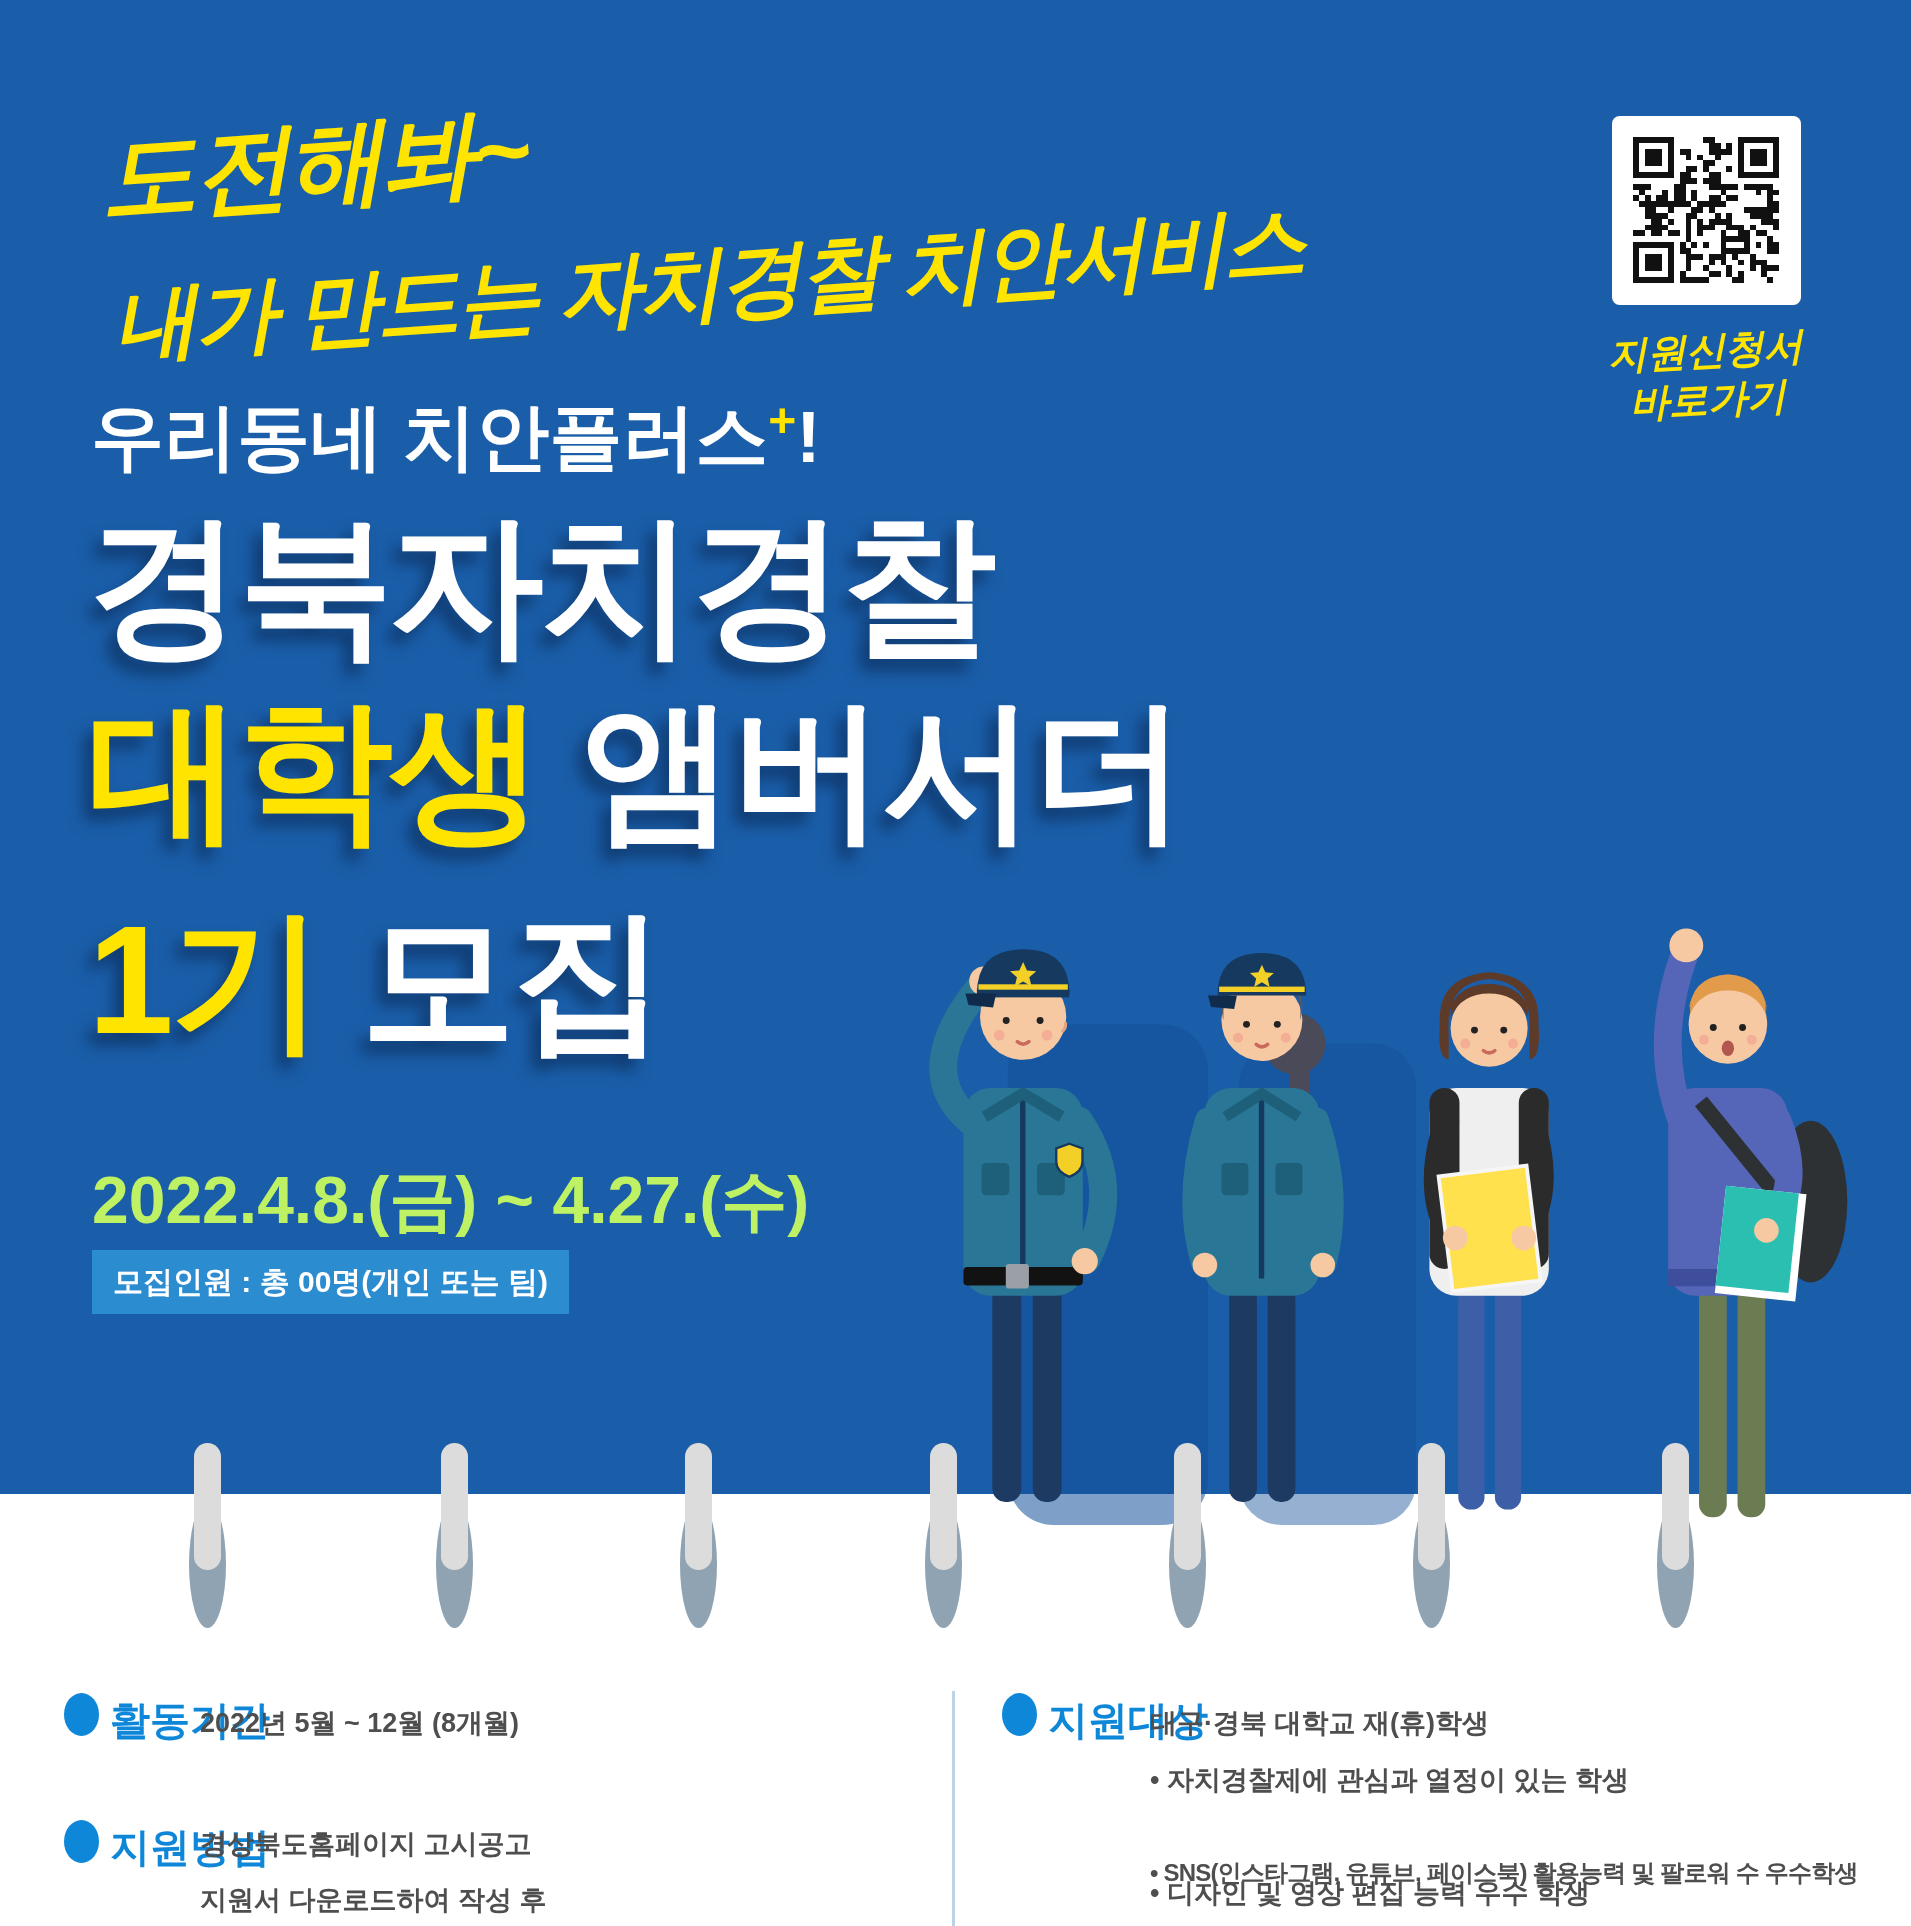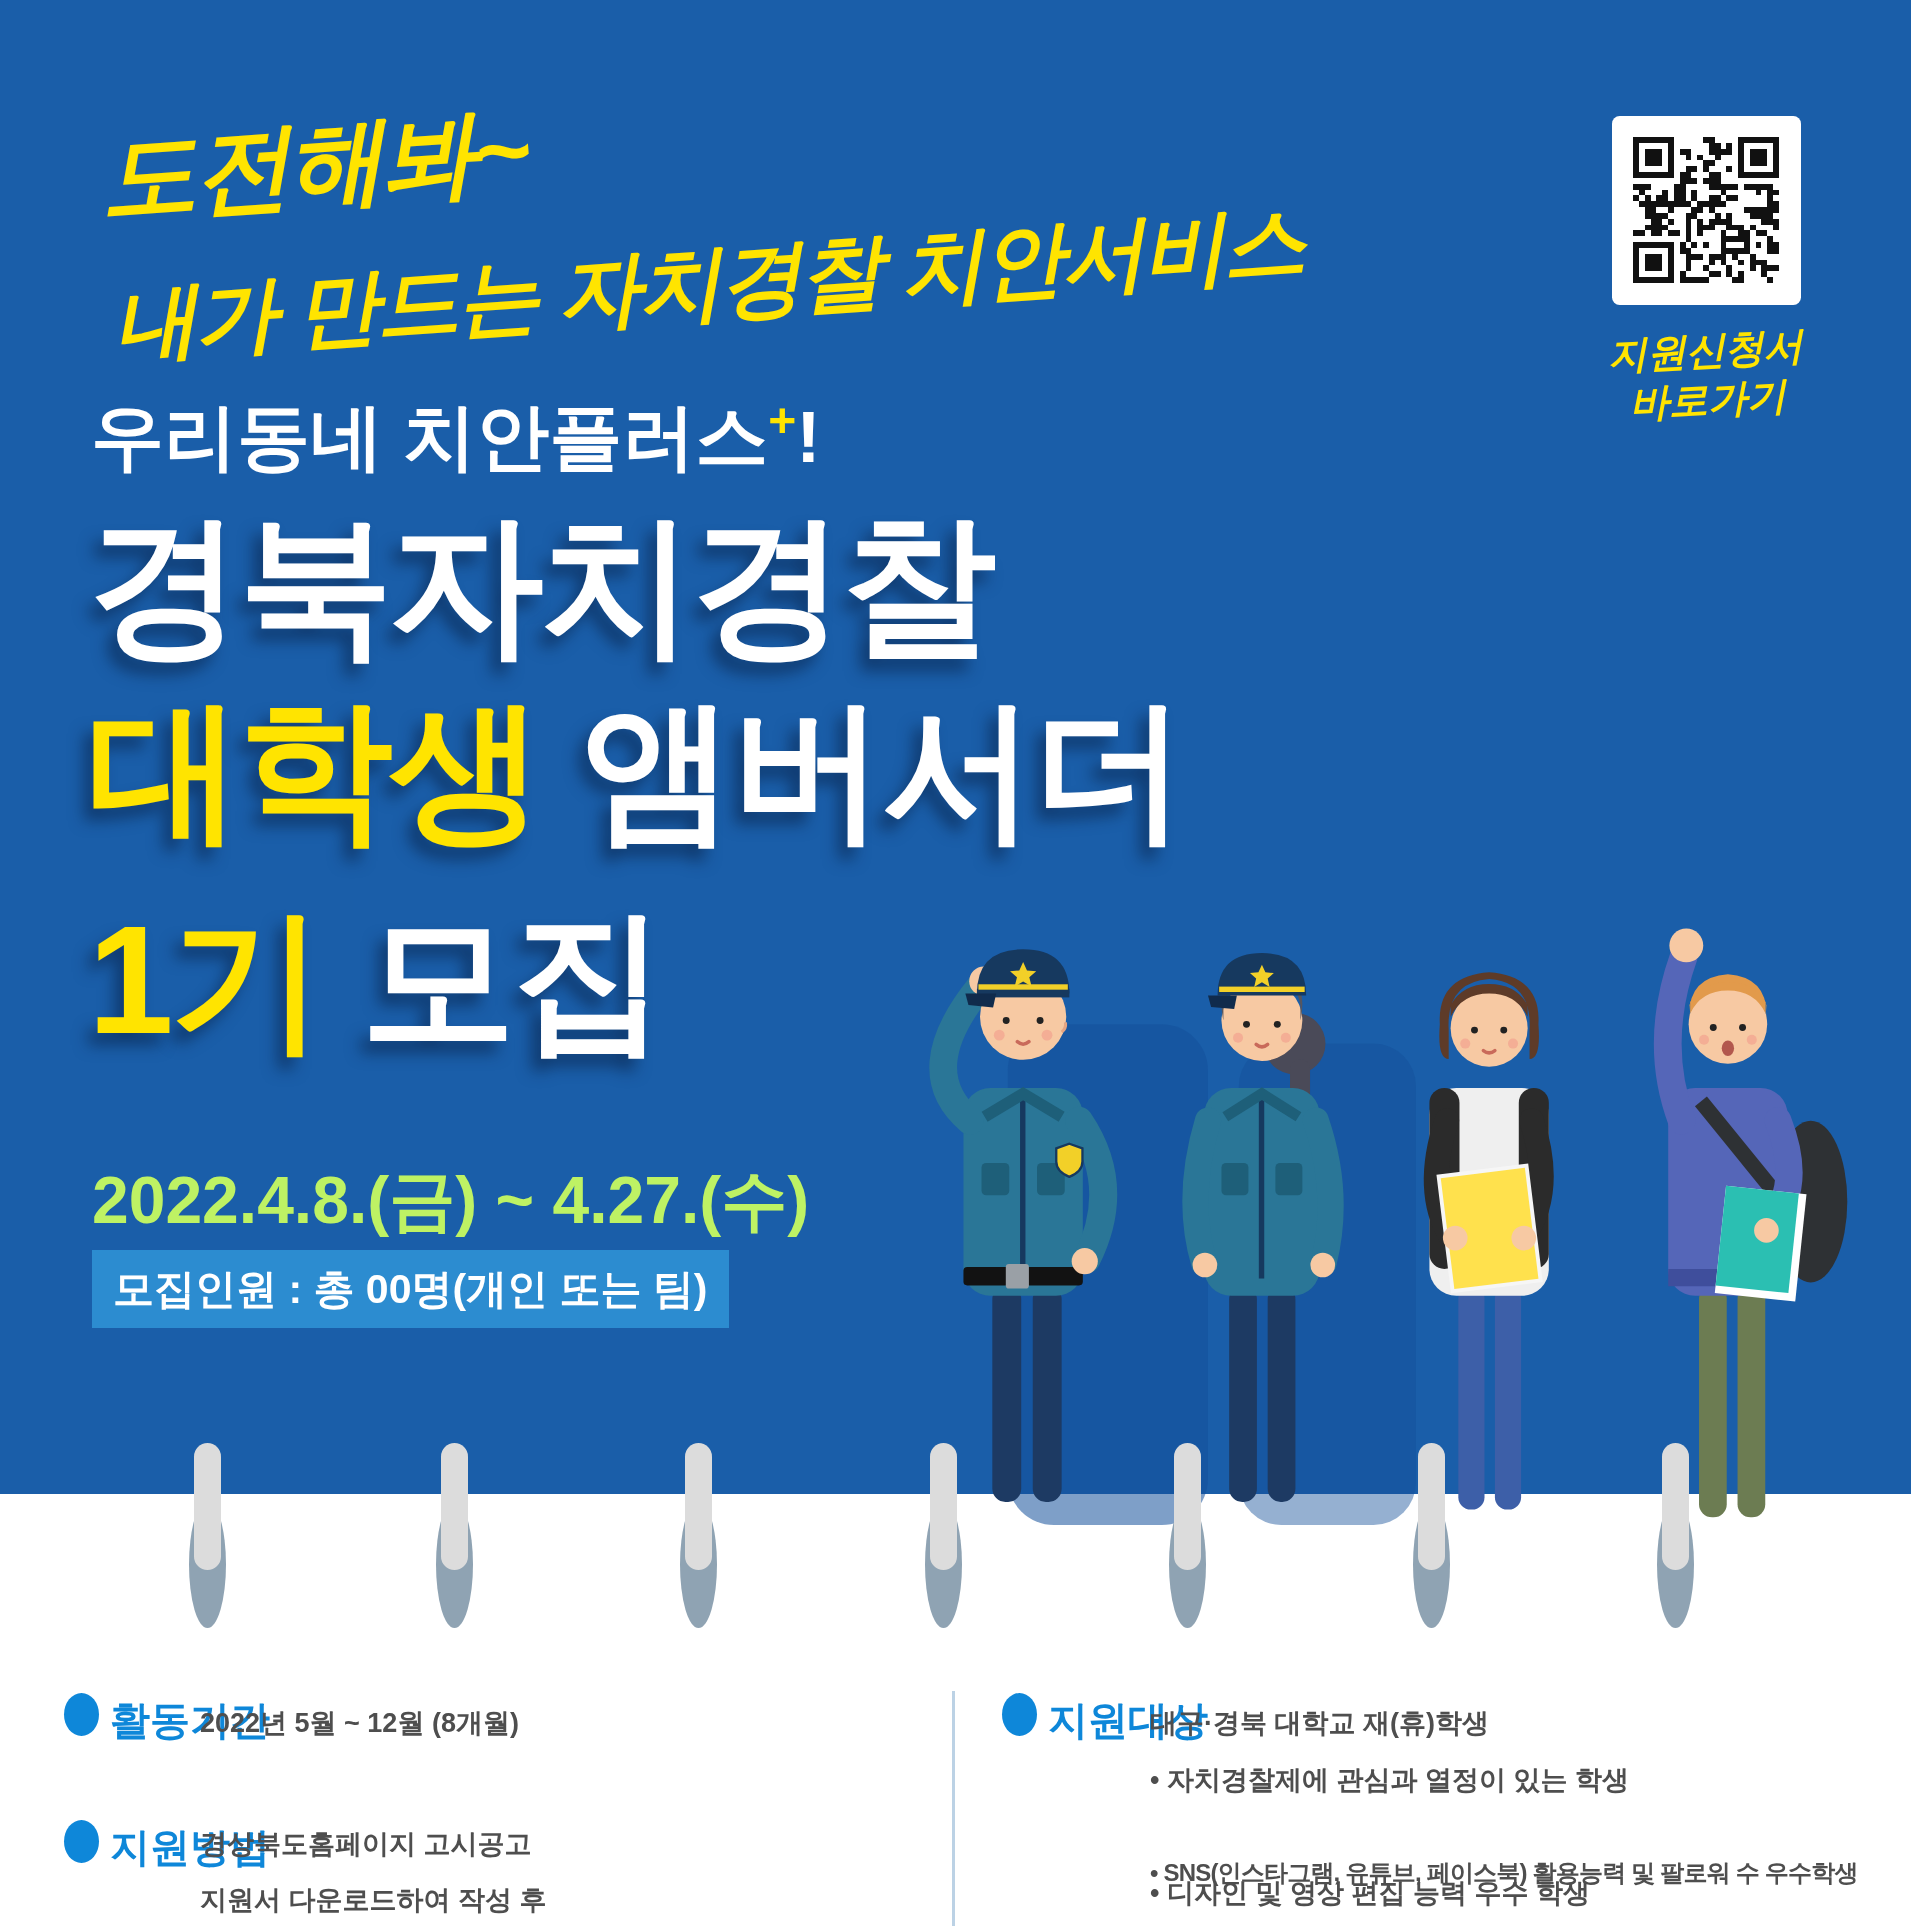--- a/index.html
+++ b/index.html
@@ -15,21 +15,21 @@
   .hw2{left:110px;top:270px;font-size:83px;}
   .subtitle{position:absolute;left:91px;top:389px;font-size:73px;font-weight:800;color:#ffffff;white-space:nowrap;}
   .subtitle .plus{color:#FFE400;font-size:48px;vertical-align:super;font-weight:900;}
   .title{position:absolute;left:88px;font-size:154px;font-weight:900;color:#ffffff;
          line-height:1;letter-spacing:-3.1px;white-space:nowrap;
          text-shadow:-9.2px 11.6px 14.6px rgba(8,30,64,0.55);}
   .t1{top:508px;} .t2{top:693px;} .t3{top:903px;}
   .ylw{color:#FFE400;}
   .date-range{position:absolute;left:92px;top:1156px;font-size:66px;font-weight:800;color:#bef264;white-space:nowrap;}
   .recruit-band{position:absolute;left:92px;top:1250px;background:#2C8CD0;color:#ffffff;
-                font-size:41px;font-weight:700;padding:11.6px 21px;white-space:nowrap;}
+                font-size:30px;font-weight:700;padding:11.6px 21px;white-space:nowrap;}
   
   .qrbox{position:absolute;left:1612px;top:116px;width:189px;height:189px;background:#ffffff;border-radius:7.7px;}
   .qrbox svg{position:absolute;left:21px;top:21px;}
   .qrcap{position:absolute;left:1587px;top:327px;width:239px;text-align:center;
          color:#FFE400;font-size:39px;font-weight:700;font-style:italic;line-height:1.25;
          transform:rotate(-3deg);}
   
   .hero-people{position:absolute;left:869px;top:878px;width:1040px;height:647px;}
   
   .ring{position:absolute;top:1443px;width:37px;height:162px;}

